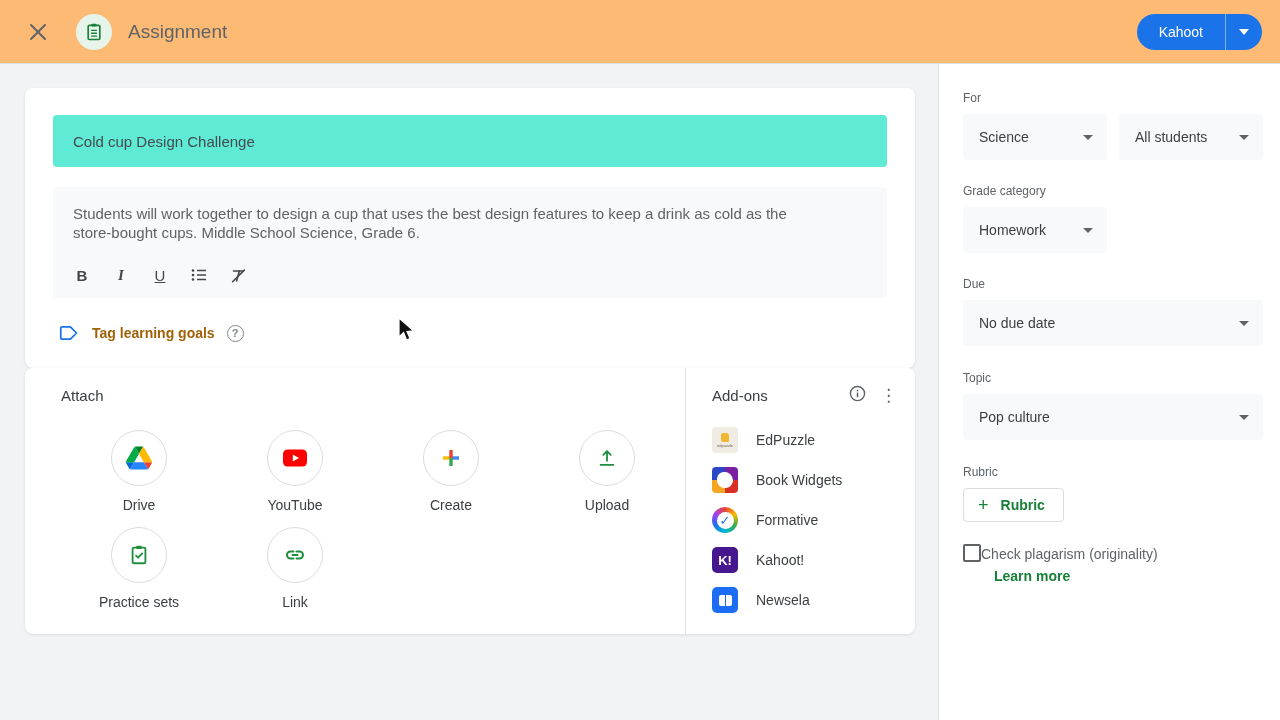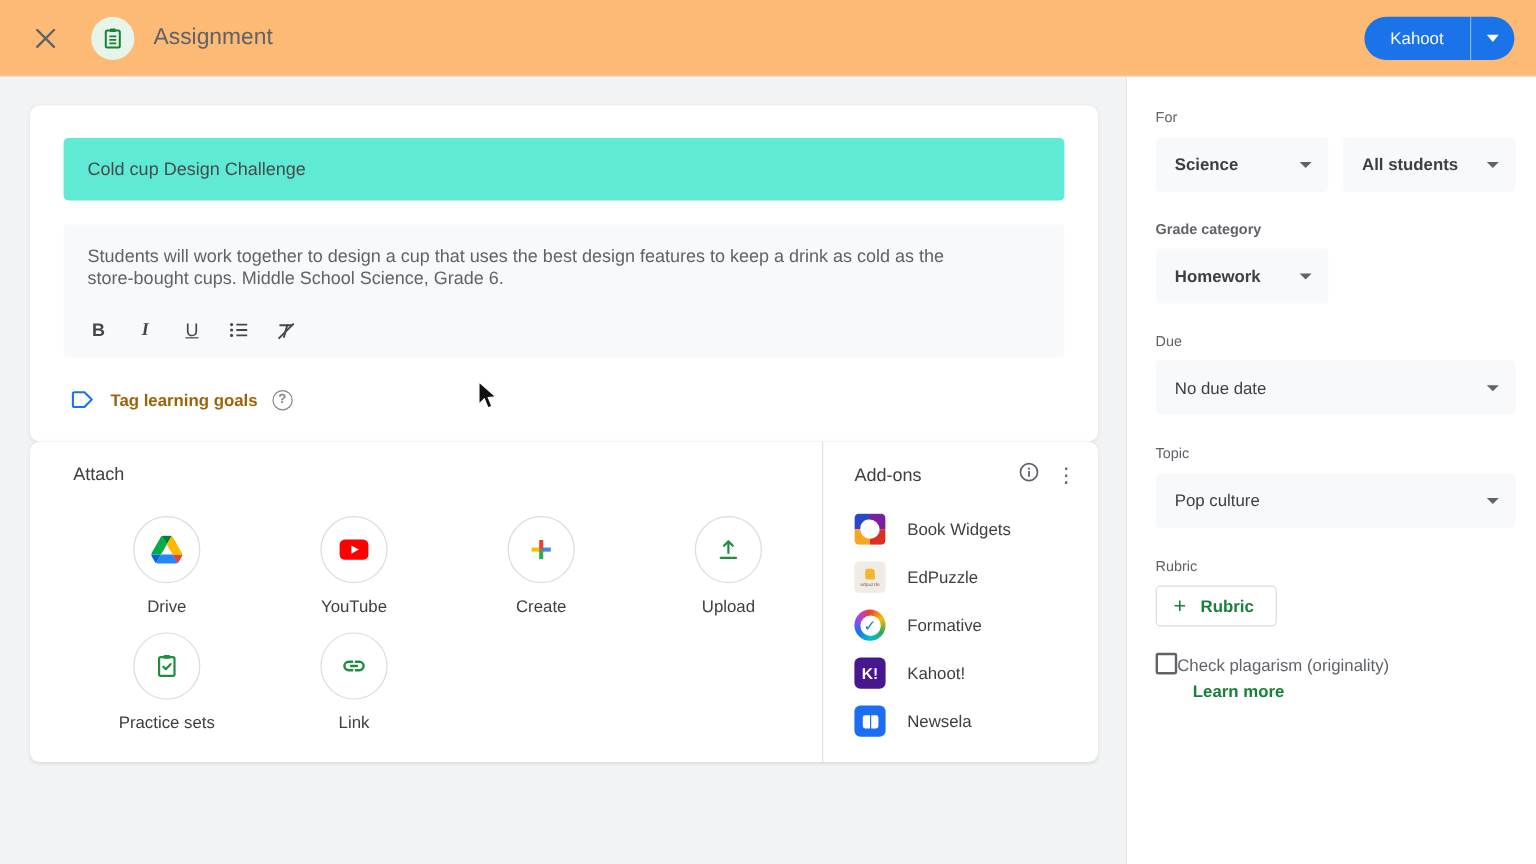--- a/index.html
+++ b/index.html
@@ -55,21 +55,21 @@
   .formative { border-radius:50%; background:conic-gradient(#ea4335,#fbbc04,#34a853,#00bcd4,#1a73e8,#a142f4,#ea4335); display:flex; align-items:center; justify-content:center; }
   .formative-inner { width:17px; height:17px; border-radius:50%; background:#fff; display:flex; align-items:center; justify-content:center; color:#1a73e8; font-size:13px; font-weight:700; line-height:1; }
   .kahoot { background:#46178f; display:flex; align-items:center; justify-content:center; color:#fff; font-weight:700; font-size:13px; border-radius:5px; }
   .newsela { background:#1b6ef3; border-radius:5px; display:flex; align-items:center; justify-content:center; gap:1px; }
   .newsela span { width:6px; height:11px; background:#fff; display:block; }
   .newsela span:first-child { border-radius:2px 0 0 2px; }
   .newsela span:last-child { border-radius:0 2px 2px 0; }
   .sidebar { flex:1; background:#fff; border-left:1px solid #e0e0e0; padding:27px 22px 0 24px; }
   .side-label { font-size:12px; color:#5f6368; margin-bottom:9px; }
   .side-row2 { display:flex; gap:12px; }
-  .side-col { width:144px;font-weight:bold; }
+  .side-col { width:144px; }
   .select-box { background:#f8f9fa; border-radius:4px; height:46px; display:flex; align-items:center; padding:0 14px 0 16px; cursor:pointer; }
   .select-box.full { width:300px; }
   .select-value { flex:1; font-size:14px; color:#3c4043; white-space:nowrap; overflow:hidden; }
   .select-caret { width:0; height:0; border-left:5px solid transparent; border-right:5px solid transparent; border-top:5px solid #5f6368; }
   .gap24 { height:24px; } .gap25 { height:25px; }
   .rubric-btn { display:inline-flex; align-items:center; gap:12px; border:1px solid #dadce0; border-radius:4px; height:34px; padding:0 18px 0 14px; cursor:pointer; background:#fff; }
   .rubric-plus { color:#188038; font-size:18px; font-weight:500; line-height:1; }
   .rubric-txt { color:#188038; font-size:14px; font-weight:600; }
   .plag-row { display:flex; align-items:flex-end; margin-top:21px; }
   .checkbox { width:18px; height:18px; border:2px solid #5f6368; border-radius:2px; background:#fff; cursor:pointer; flex:0 0 18px; margin-top:1px; }
@@ -231,41 +231,41 @@
                   <rect x="8.2" y="8" width="1.6" height="5" fill="#5f6368"></rect>
                   <rect x="8.2" y="5" width="1.6" height="1.7" fill="#5f6368"></rect>
                 </svg>
             </span>
             <span class="dots-v">⋮</span>
           </div>
         </div>
         <div class="addons-list">
 
           <div class="addon-item">
+            <div class="addon-icon edp">
+              <div class="edp-fig"></div>
+              <div class="edp-txt">edpuzzle</div>
+            </div>
+            <div class="addon-label">EdPuzzle</div>
+          </div>
+
+          <div class="addon-item">
             <div class="addon-icon">
               <div class="bw-grid">
                   <div></div>
                   <div></div>
                   <div></div>
                   <div></div>
                 </div>
               <div class="bw-center"></div>
             </div>
             <div class="addon-label">Book Widgets</div>
           </div>
 
           <div class="addon-item">
-            <div class="addon-icon edp">
-              <div class="edp-fig"></div>
-              <div class="edp-txt">edpuzzle</div>
-            </div>
-            <div class="addon-label">EdPuzzle</div>
-          </div>
-
-          <div class="addon-item">
             <div class="addon-icon formative">
               <div class="formative-inner">✓</div>
             </div>
             <div class="addon-label">Formative</div>
           </div>
 
           <div class="addon-item">
             <div class="addon-icon kahoot">K!</div>
             <div class="addon-label">Kahoot!</div>
           </div>

